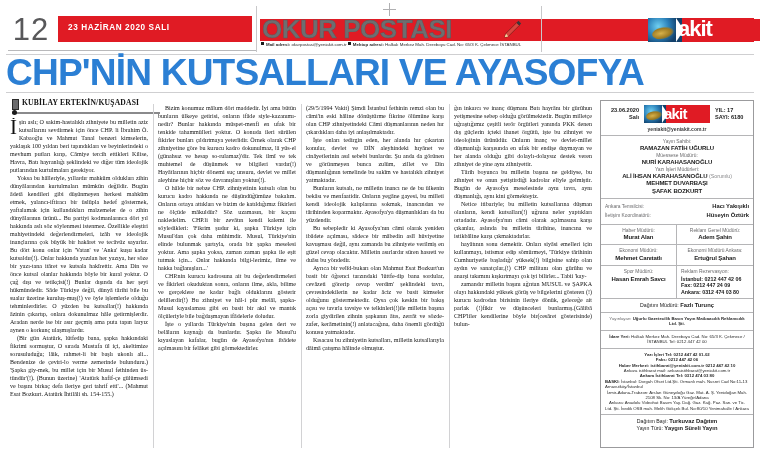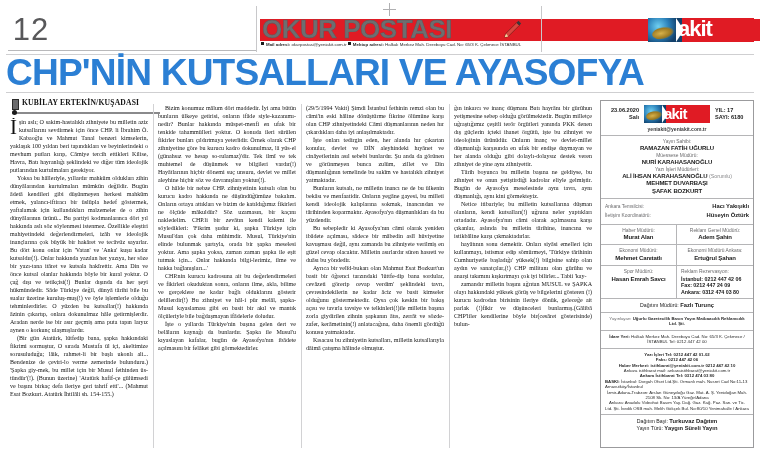--- a/index.html
+++ b/index.html
@@ -191,20 +191,23 @@
   .mh-center-line{text-align:center;font-size:5.2px;line-height:6.6px;}
   .mh-center-line b{font-size:5.8px;}
 </style>
 </head>
 <body>
 
 <div class="page">
 
   <div class="topbar">
     <div class="folio">12</div>
+    <div class="datestrip">
+      <span>23 HAZİRAN 2020 SALI</span>
+    </div>
     <div class="topdivider"></div>
     <div class="vrule"></div>
     <div class="crossmark"></div>
 
     <div class="redband-left"></div>
     <div class="redband"></div>
 
     <div class="okurpostasi">OKUR POSTASI</div>
 
     <svg class="pencil-icon" viewBox="0 0 24 24">

